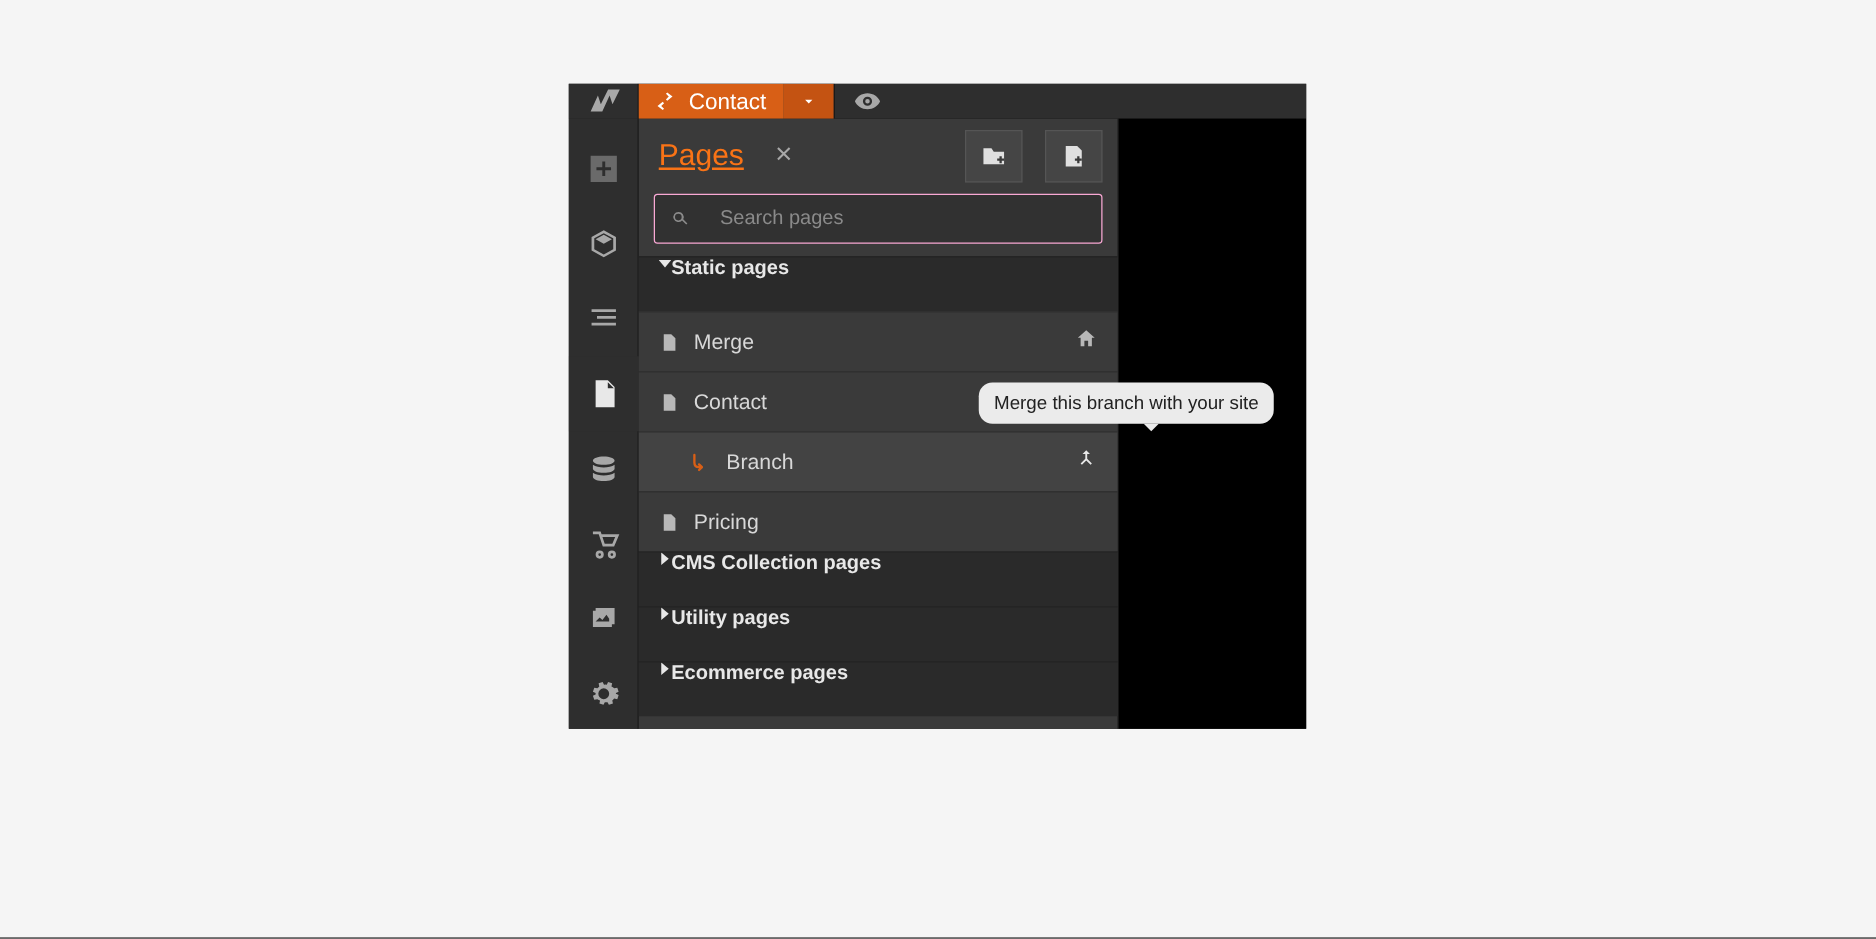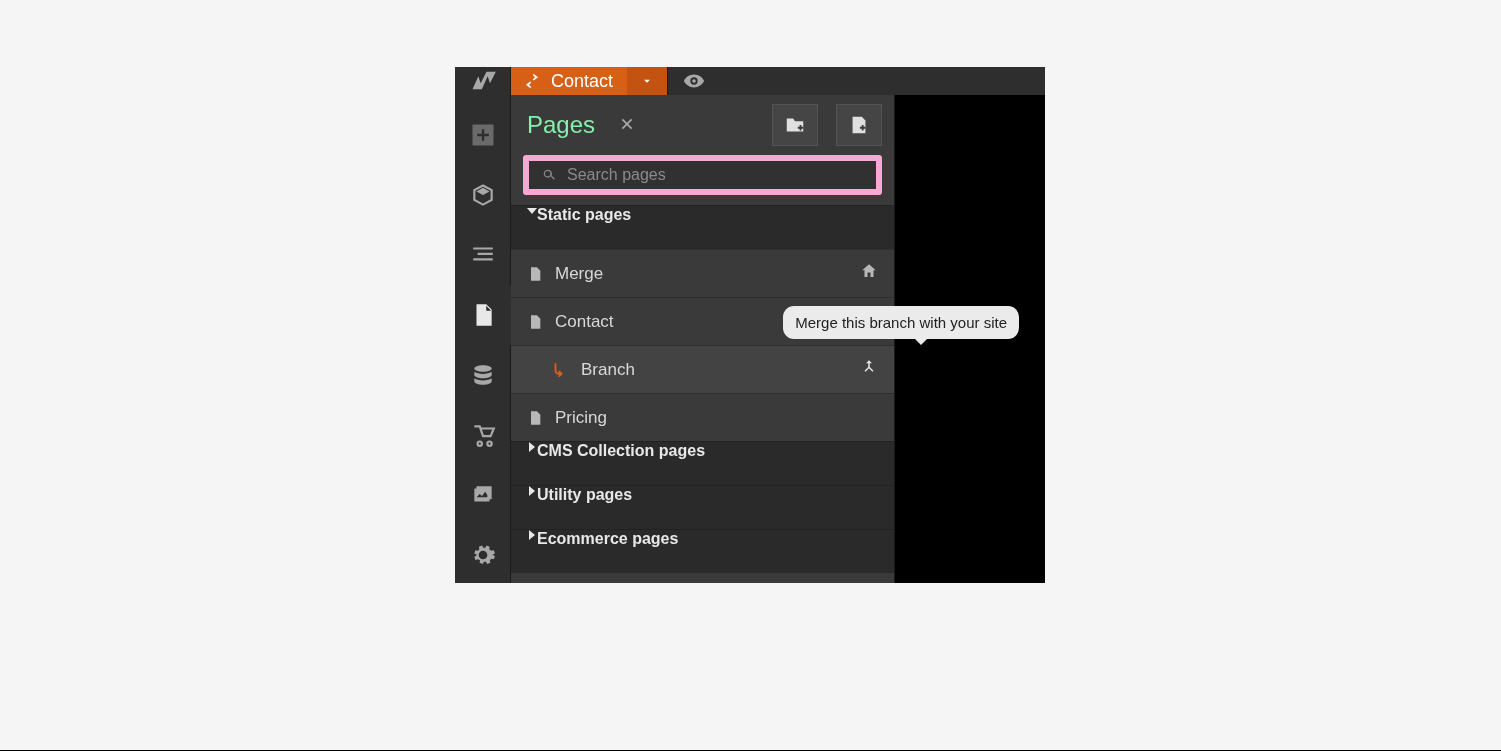--- a/index.html
+++ b/index.html
@@ -94,24 +94,25 @@
     flex-direction: column;
   }
   .panel-header {
     height: 60px;
     display: flex;
     align-items: center;
     padding: 0 12px 0 16px;
     gap: 10px;
   }
   .panel-title {
-    color: #86efac;
+    color: #f97316;
     font-size: 24px;
     font-weight: 500;
     flex: 0 0 auto;
+    text-decoration: underline;
   }
   .close-x {
     color: #a8a8a8;
     font-size: 20px;
     margin-left: 14px;
     cursor: pointer;
   }
   .spacer { flex: 1; }
   .hbtn {
     width: 46px;
@@ -123,26 +124,26 @@
     justify-content: center;
     margin-left: 8px;
     cursor: pointer;
   }
   .hbtn svg { width: 22px; height: 22px; fill: #e0e0e0; }
 
   .search-wrap { padding: 0 12px 10px 12px; }
   .search {
     height: 40px;
     background: #313131;
-    border: 6px solid #f9a8d4;
+    border: 1px solid #f9a8d4;
     border-radius: 3px;
     display: flex;
     align-items: center;
     padding: 0 12px;
-    gap: 10px;
+    gap: 24px;
   }
   .search svg { width: 16px; height: 16px; fill: #8a8a8a; }
   .search input {
     flex: 1;
     background: transparent;
     border: none;
     outline: none;
     color: #ccc;
     font-size: 16px;
   }

